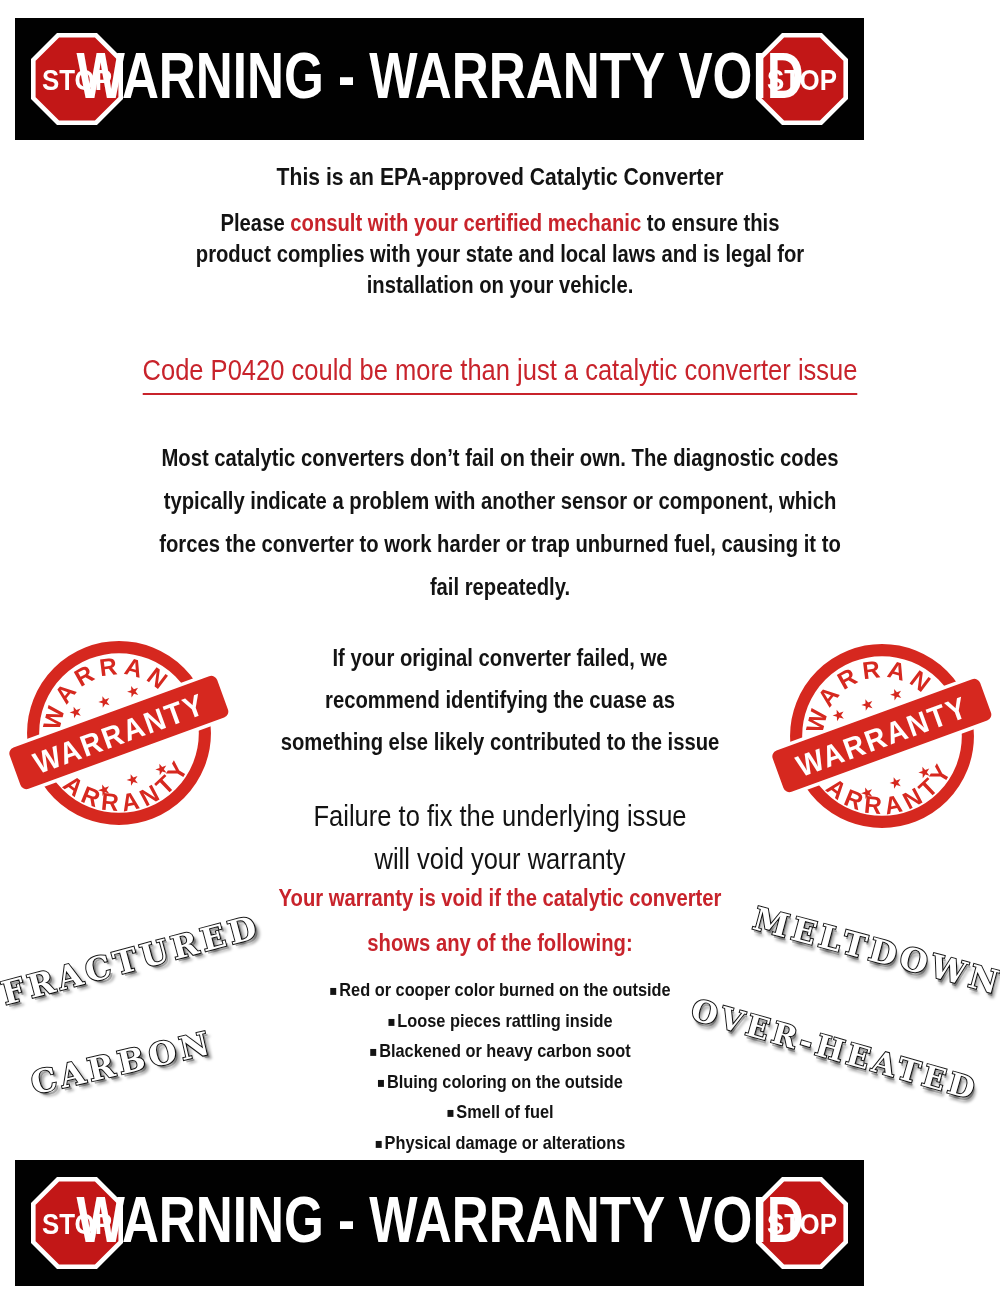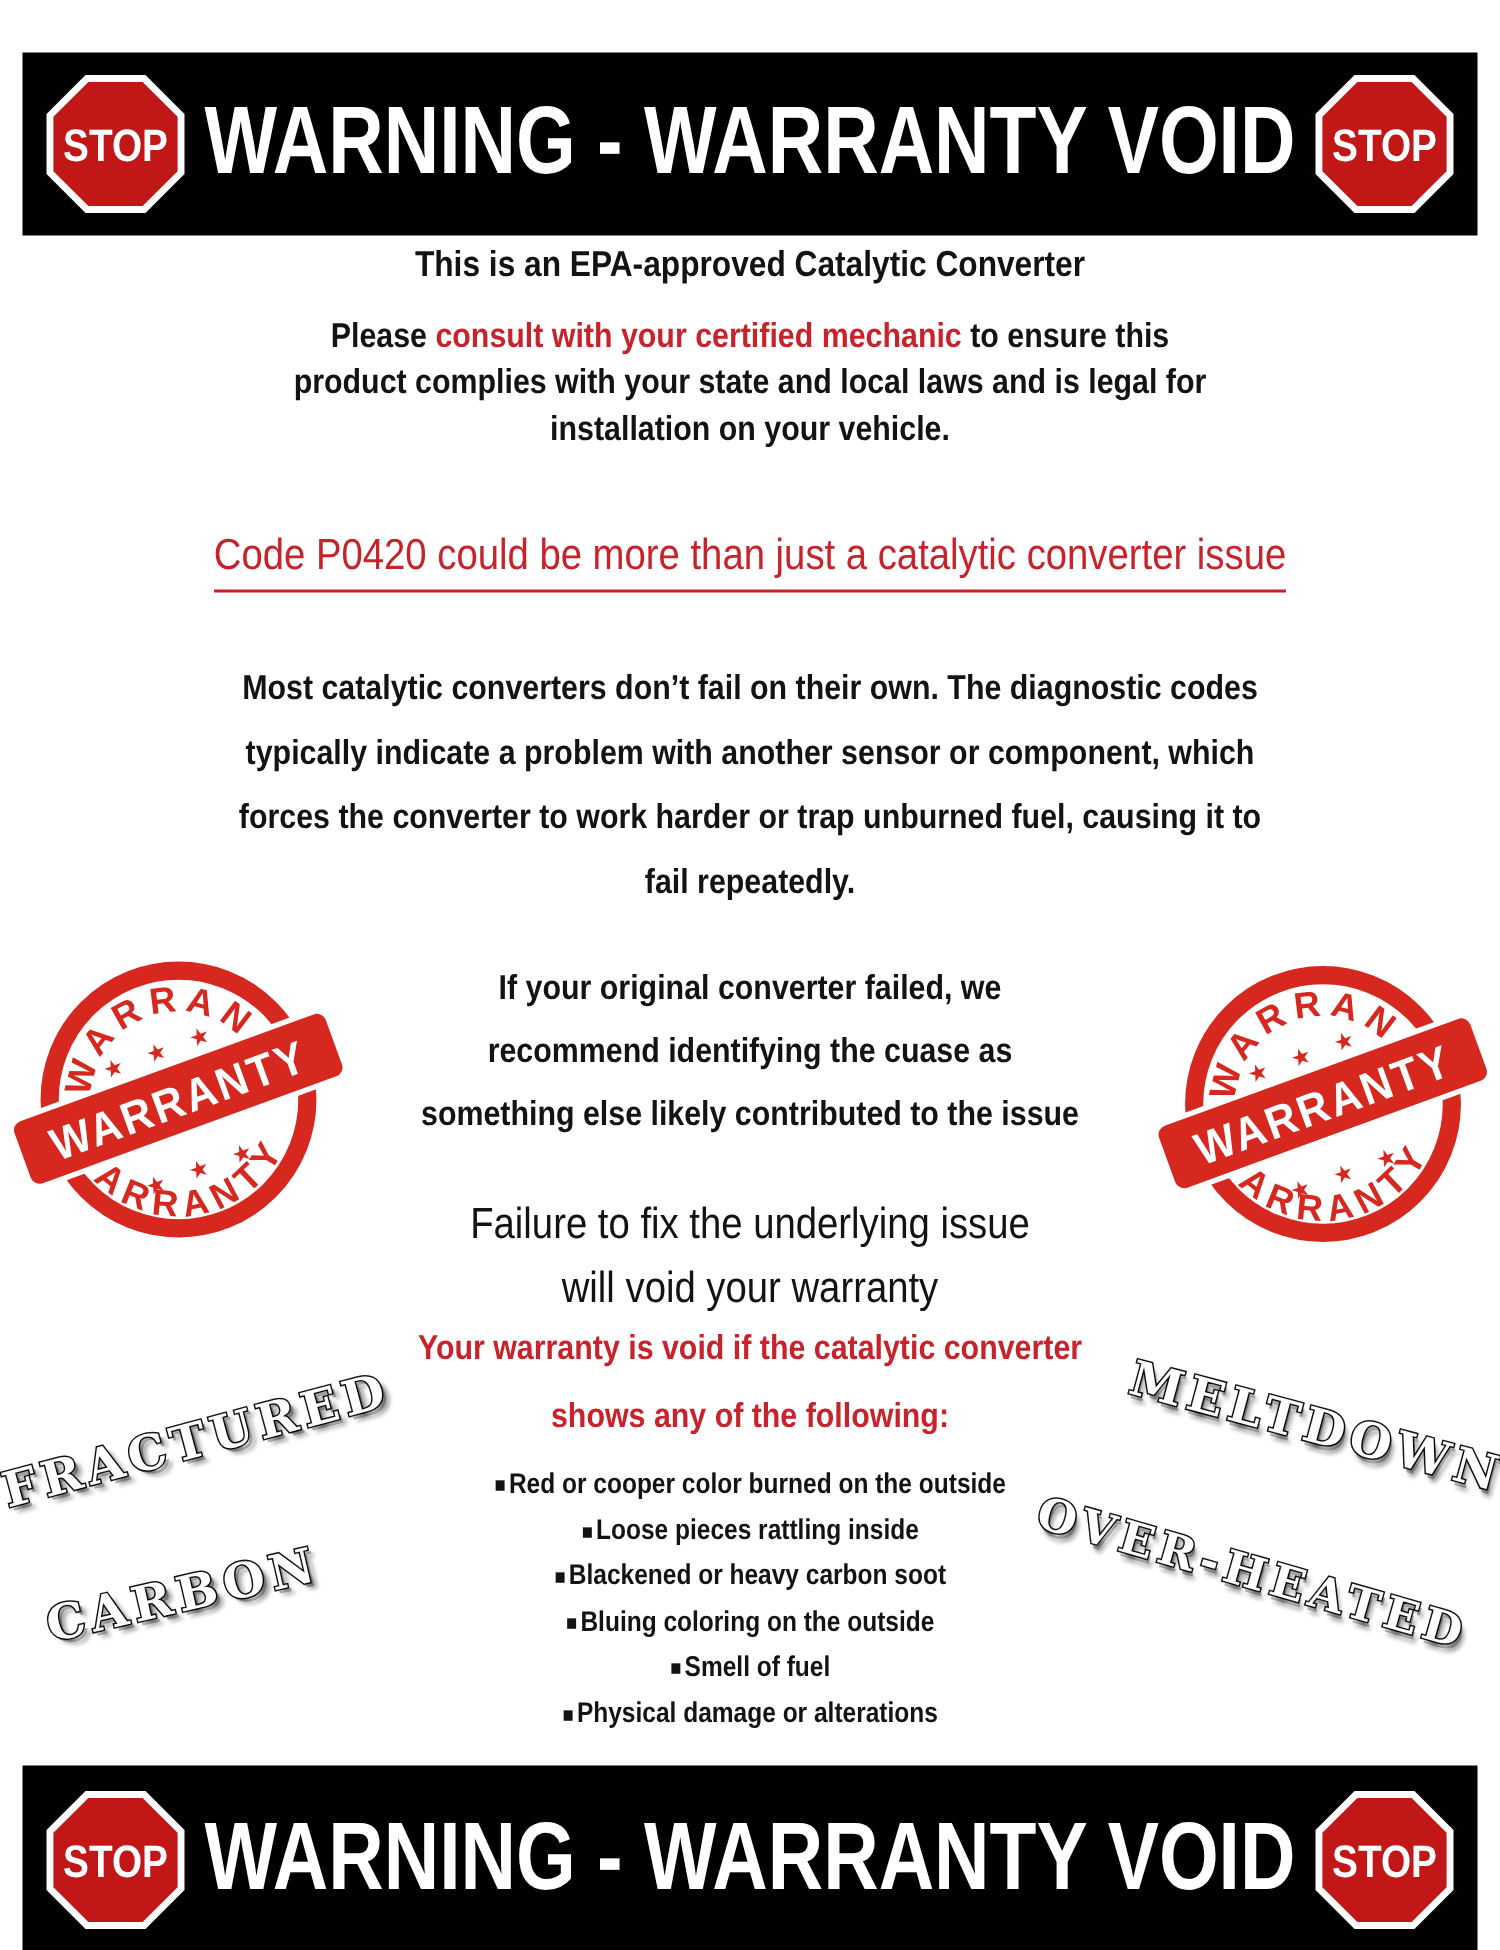--- a/index.html
+++ b/index.html
@@ -4,23 +4,23 @@
 <style>
   html,body{margin:0;padding:0;}
   body{
     width:1000px;height:1300px;background:#ffffff;
     font-family:"Liberation Sans",sans-serif;color:var(--body-text);
     position:relative;overflow:hidden;
   }
   .abs{position:absolute;}
   
   .banner{
-    left:15px;width:970px;height:122px;background:var(--banner-bg);
+    left:15px;width:849px;height:122px;background:var(--banner-bg);
     display:flex;align-items:center;justify-content:space-between;
-    padding:0 16px;box-sizing:border-box;position:absolute;margin-top:17px;
+    padding:0 16px;box-sizing:border-box;position:absolute;
   }
   .banner-title{
     position:absolute;left:50%;top:50%;
     transform:translate(-50%,-54%) scaleX(0.8);
     white-space:nowrap;color:var(--banner-text);
     font-size:64px;font-weight:bold;letter-spacing:0px;
   }
   .stop-sign{width:92px;height:92px;flex:0 0 auto;overflow:visible;}
   .stop-octagon{fill:var(--stop-red);stroke:#ffffff;stroke-width:5;}
   .stop-text{fill:#ffffff;font-weight:bold;font-size:33px;}

